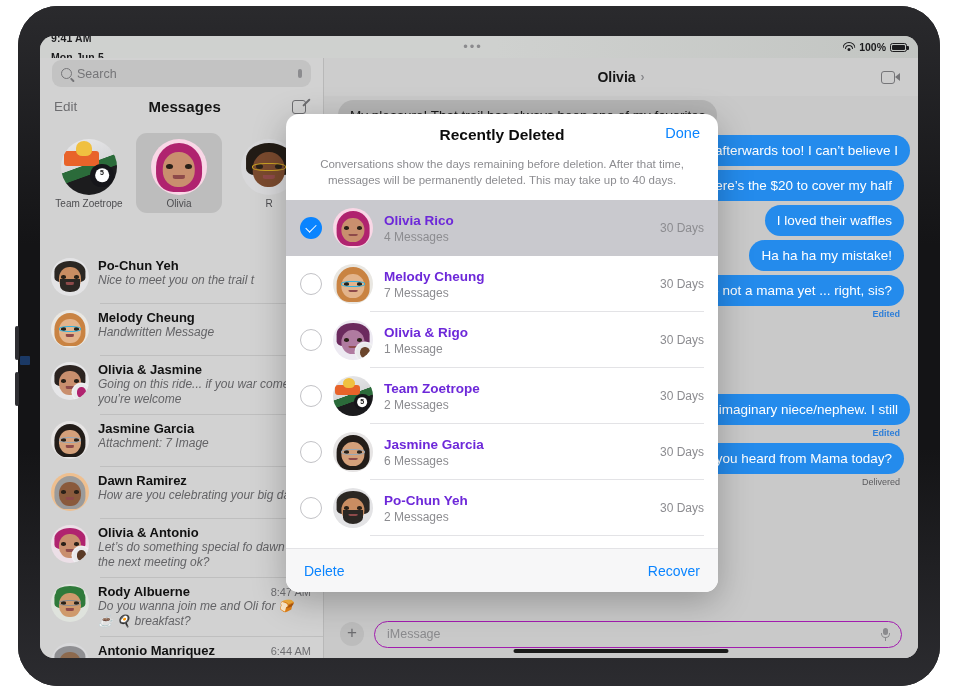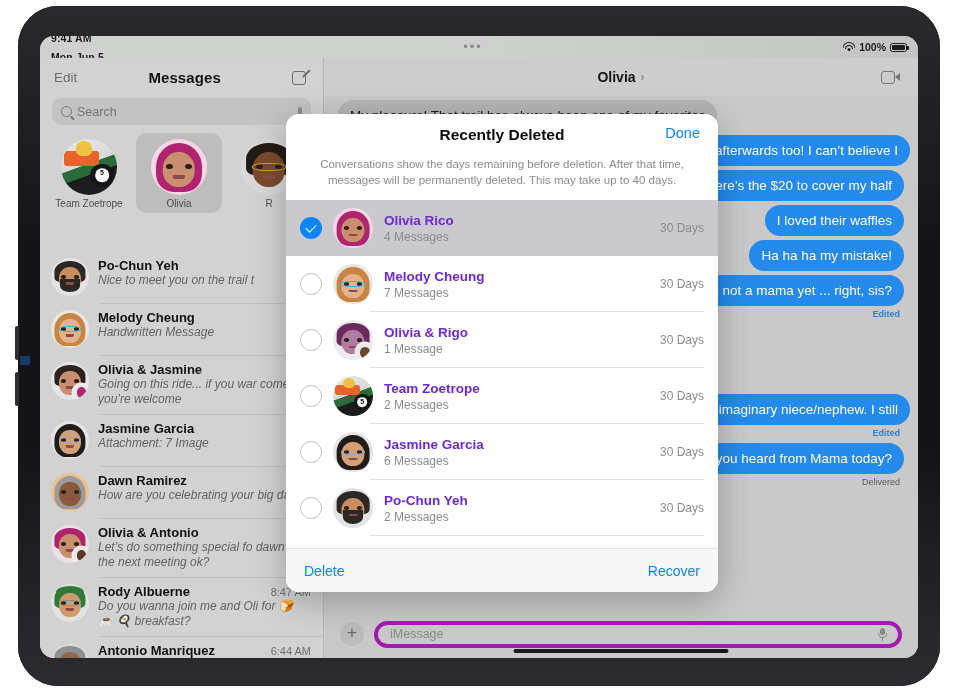--- a/index.html
+++ b/index.html
@@ -107,21 +107,21 @@
     background:#248bec; border-bottom-left-radius:16px; z-index:-1;}
   .meta{ text-align:right; font-size:9px; margin:-1px 4px 5px 0; }
   .meta.edited{ color:#2f7fd8; font-weight:700;}
   .meta.delivered{ color:#5b5b5e; }
   .clip{ overflow:hidden; }
 
   #composer{ position:absolute; left:0; right:0; bottom:0; height:48px;
     display:flex; align-items:center; gap:10px; padding:0 16px; background:#c9c9c9;}
   #plus-btn{ width:24px; height:24px; border-radius:50%; background:#bcbcbc;
     color:#6c6c6f; font-size:17px; line-height:22px; text-align:center; flex:none;}
-  #msg-field{ flex:1; height:27px; border:4px solid #a21caf; border-radius:14px;
+  #msg-field{ flex:1; height:27px; border:1px solid #a21caf; border-radius:14px;
     display:flex; align-items:center; padding:0 12px; position:relative;}
   #msg-ph{ font-size:12.5px; color:#8a8a8d;}
   #mic-cp{ position:absolute; right:11px; width:9px; height:12px; }
   #mic-cp .cap{ position:absolute; left:2px; top:0; width:5px; height:7px;
     background:#8a8a8d; border-radius:3px;}
   #mic-cp .arc{ position:absolute; left:0; top:5px; width:9px; height:5px;
     border:1.3px solid #8a8a8d; border-top:none; border-radius:0 0 7px 7px;}
   #mic-cp .stm{ position:absolute; left:4px; top:9.5px; width:1.3px; height:3px; background:#8a8a8d;}
 
   #homebar{ position:absolute; left:50%; transform:translateX(-50%); bottom:5px;
@@ -193,33 +193,33 @@
         <span>100%</span>
         <span class="batt">
             <span></span>
           </span>
       </div>
     </div>
 
     <div id="split">
 
       <div id="sidebar">
+        <div id="searchbar">
+          <span class="mag"></span>
+          <span id="search-ph">Search</span>
+          <span id="mic-sb"></span>
+        </div>
+
         <div id="sb-nav">
           <span id="sb-edit">Edit</span>
           <span id="sb-title">Messages</span>
           <span class="compose-ic">
               <span class="bx"></span>
               <span class="pn"></span>
             </span>
-        </div>
-
-        <div id="searchbar">
-          <span class="mag"></span>
-          <span id="search-ph">Search</span>
-          <span id="mic-sb"></span>
         </div>
 
         <div id="pinned">
             <div class="pin">
               <div class="av">
                 <div class="a-base" style="background: linear-gradient(160deg, rgb(234, 234, 236) 0%, rgb(216, 216, 218) 45%, rgb(43, 107, 58) 46%, rgb(43, 107, 58) 60%, rgb(28, 28, 30) 61%);">
                   <div style="position: absolute; left: 6%; top: 22%; width: 62%; height: 26%; background: rgb(232, 99, 42); border-radius: 3px;"></div>
                   <div style="position: absolute; left: 26%; top: 4%; width: 30%; height: 26%; background: rgb(240, 192, 64); border-radius: 50% 50% 40% 40%;"></div>
                   <div style="position: absolute; right: 6%; bottom: 14%; width: 42%; height: 42%; border-radius: 50%; background: rgb(22, 22, 26);">
                     <div style="position: absolute; left: 50%; top: 50%; transform: translate(-50%, -50%); width: 58%; height: 58%; border-radius: 50%; background: rgb(255, 255, 255); color: rgb(17, 17, 17); font-size: 7px; line-height: 10px; text-align: center; font-weight: 700;">5</div>

